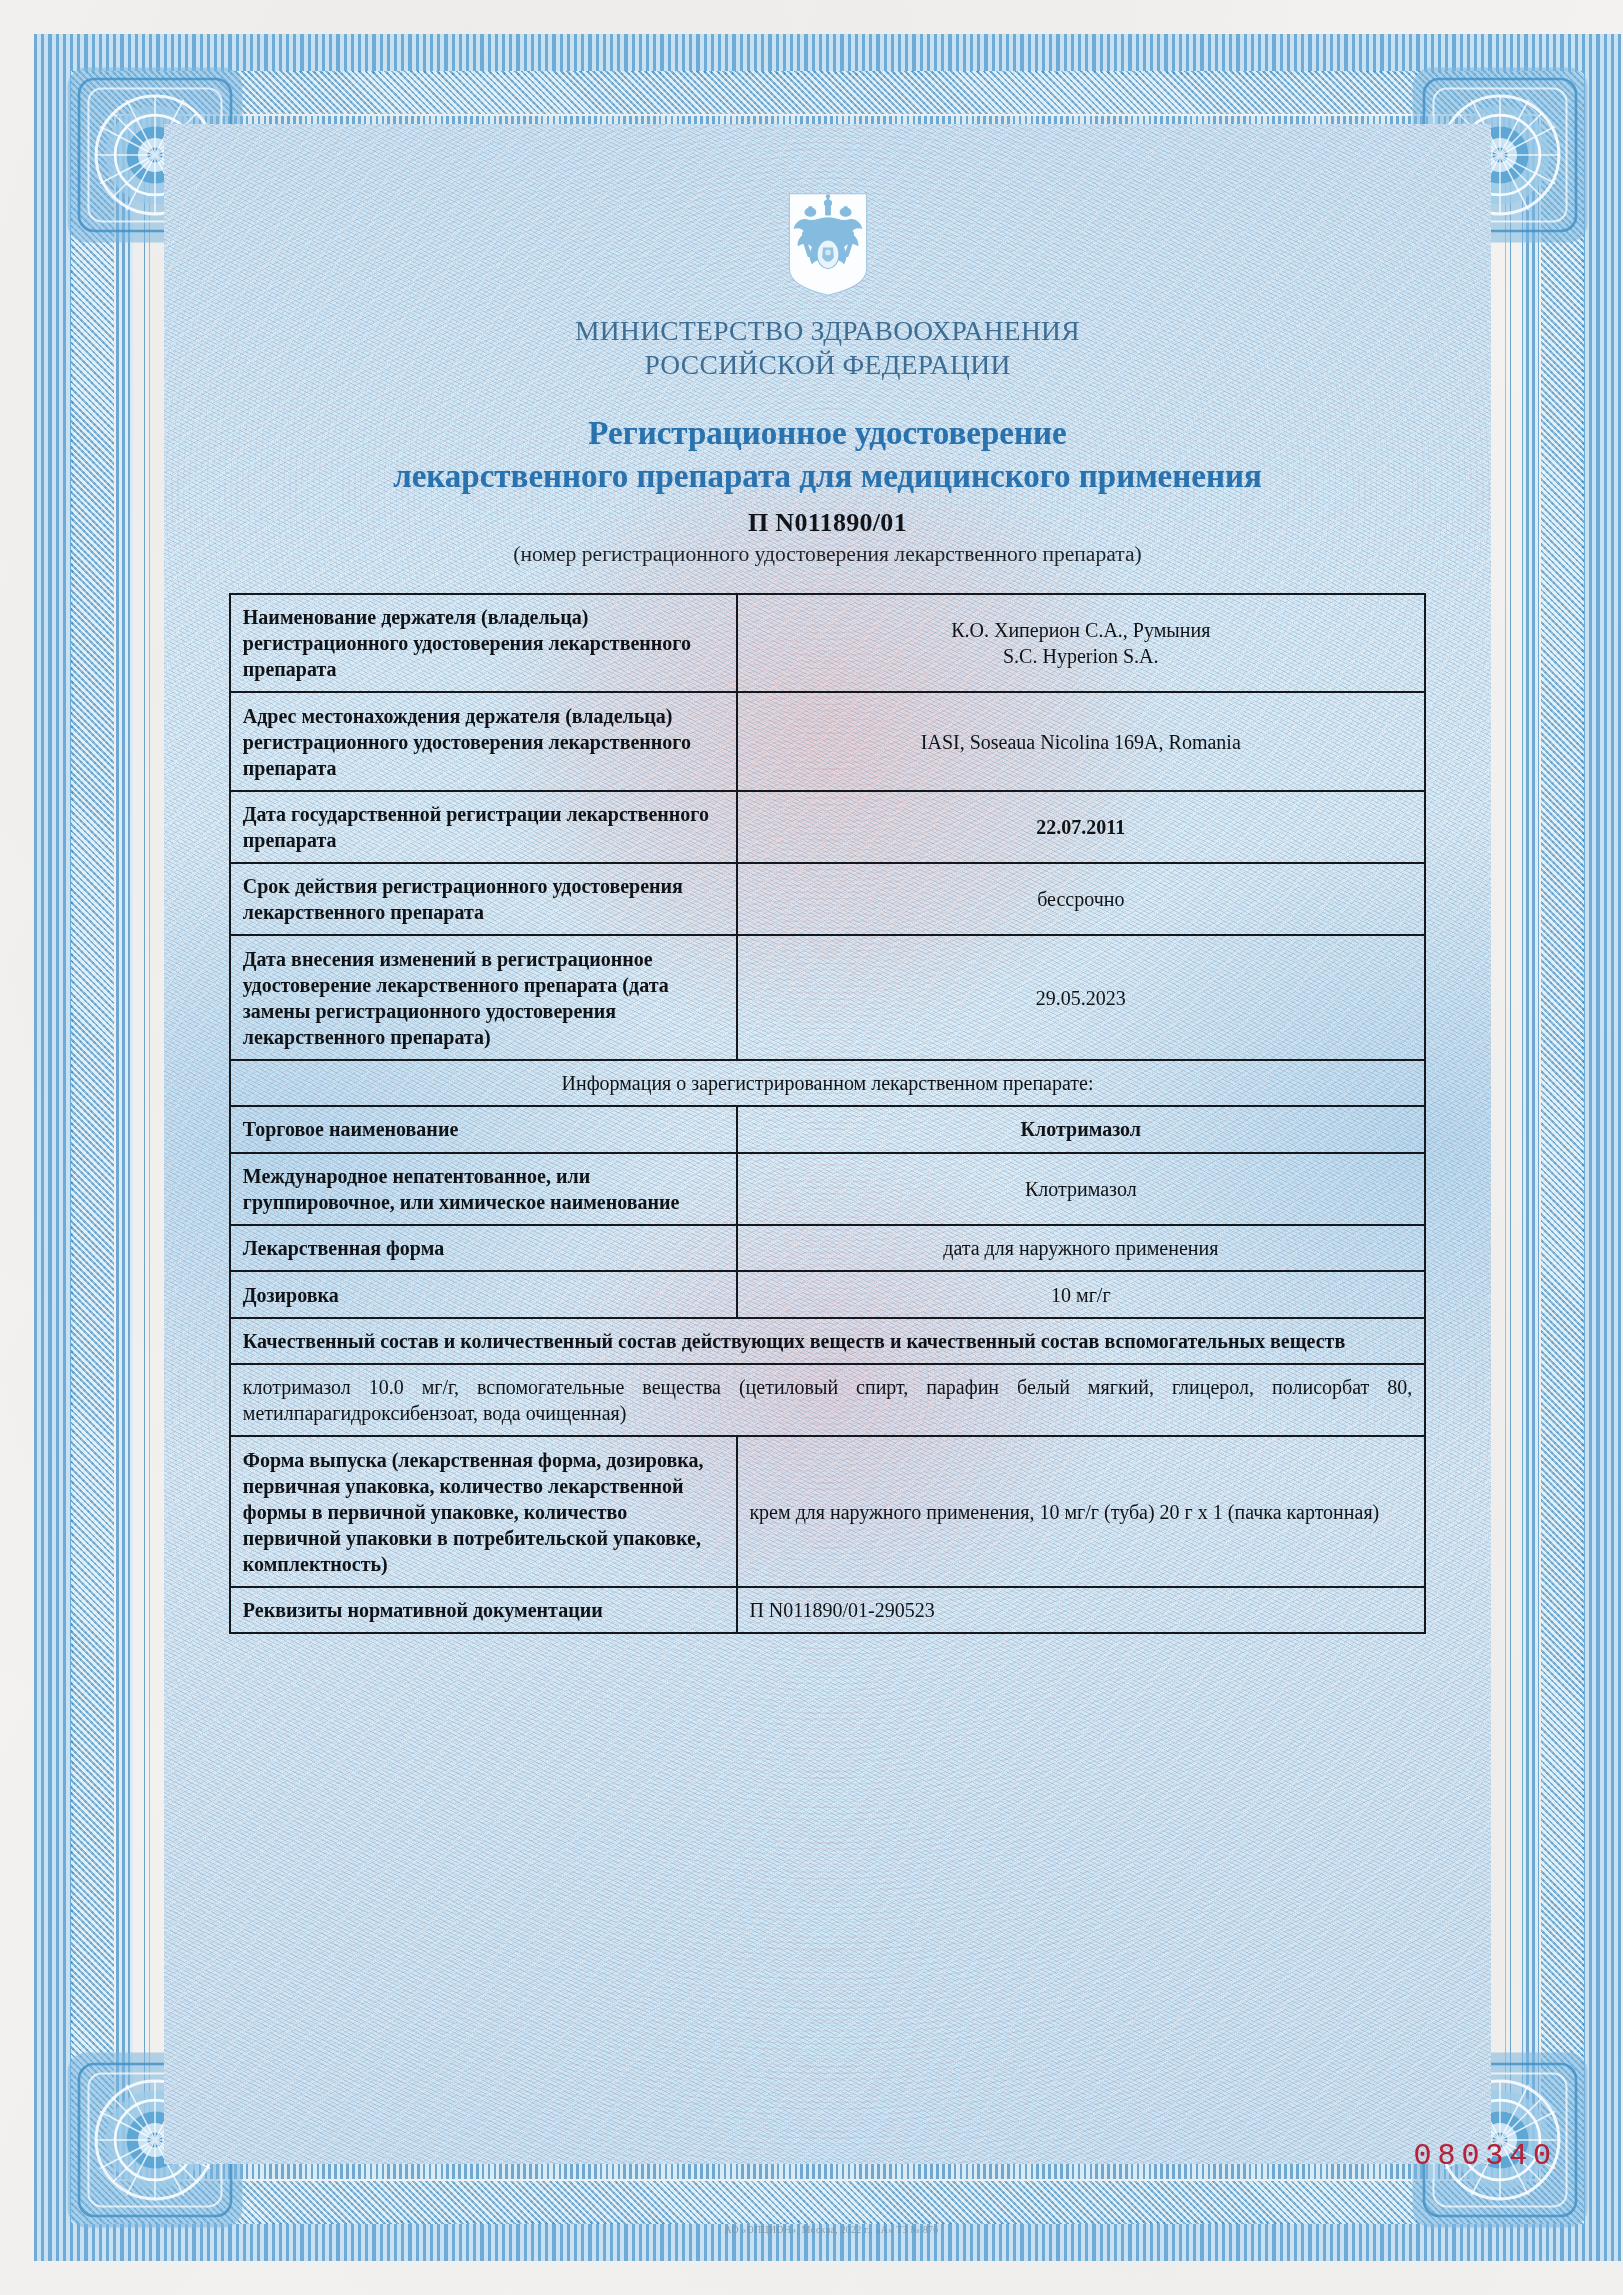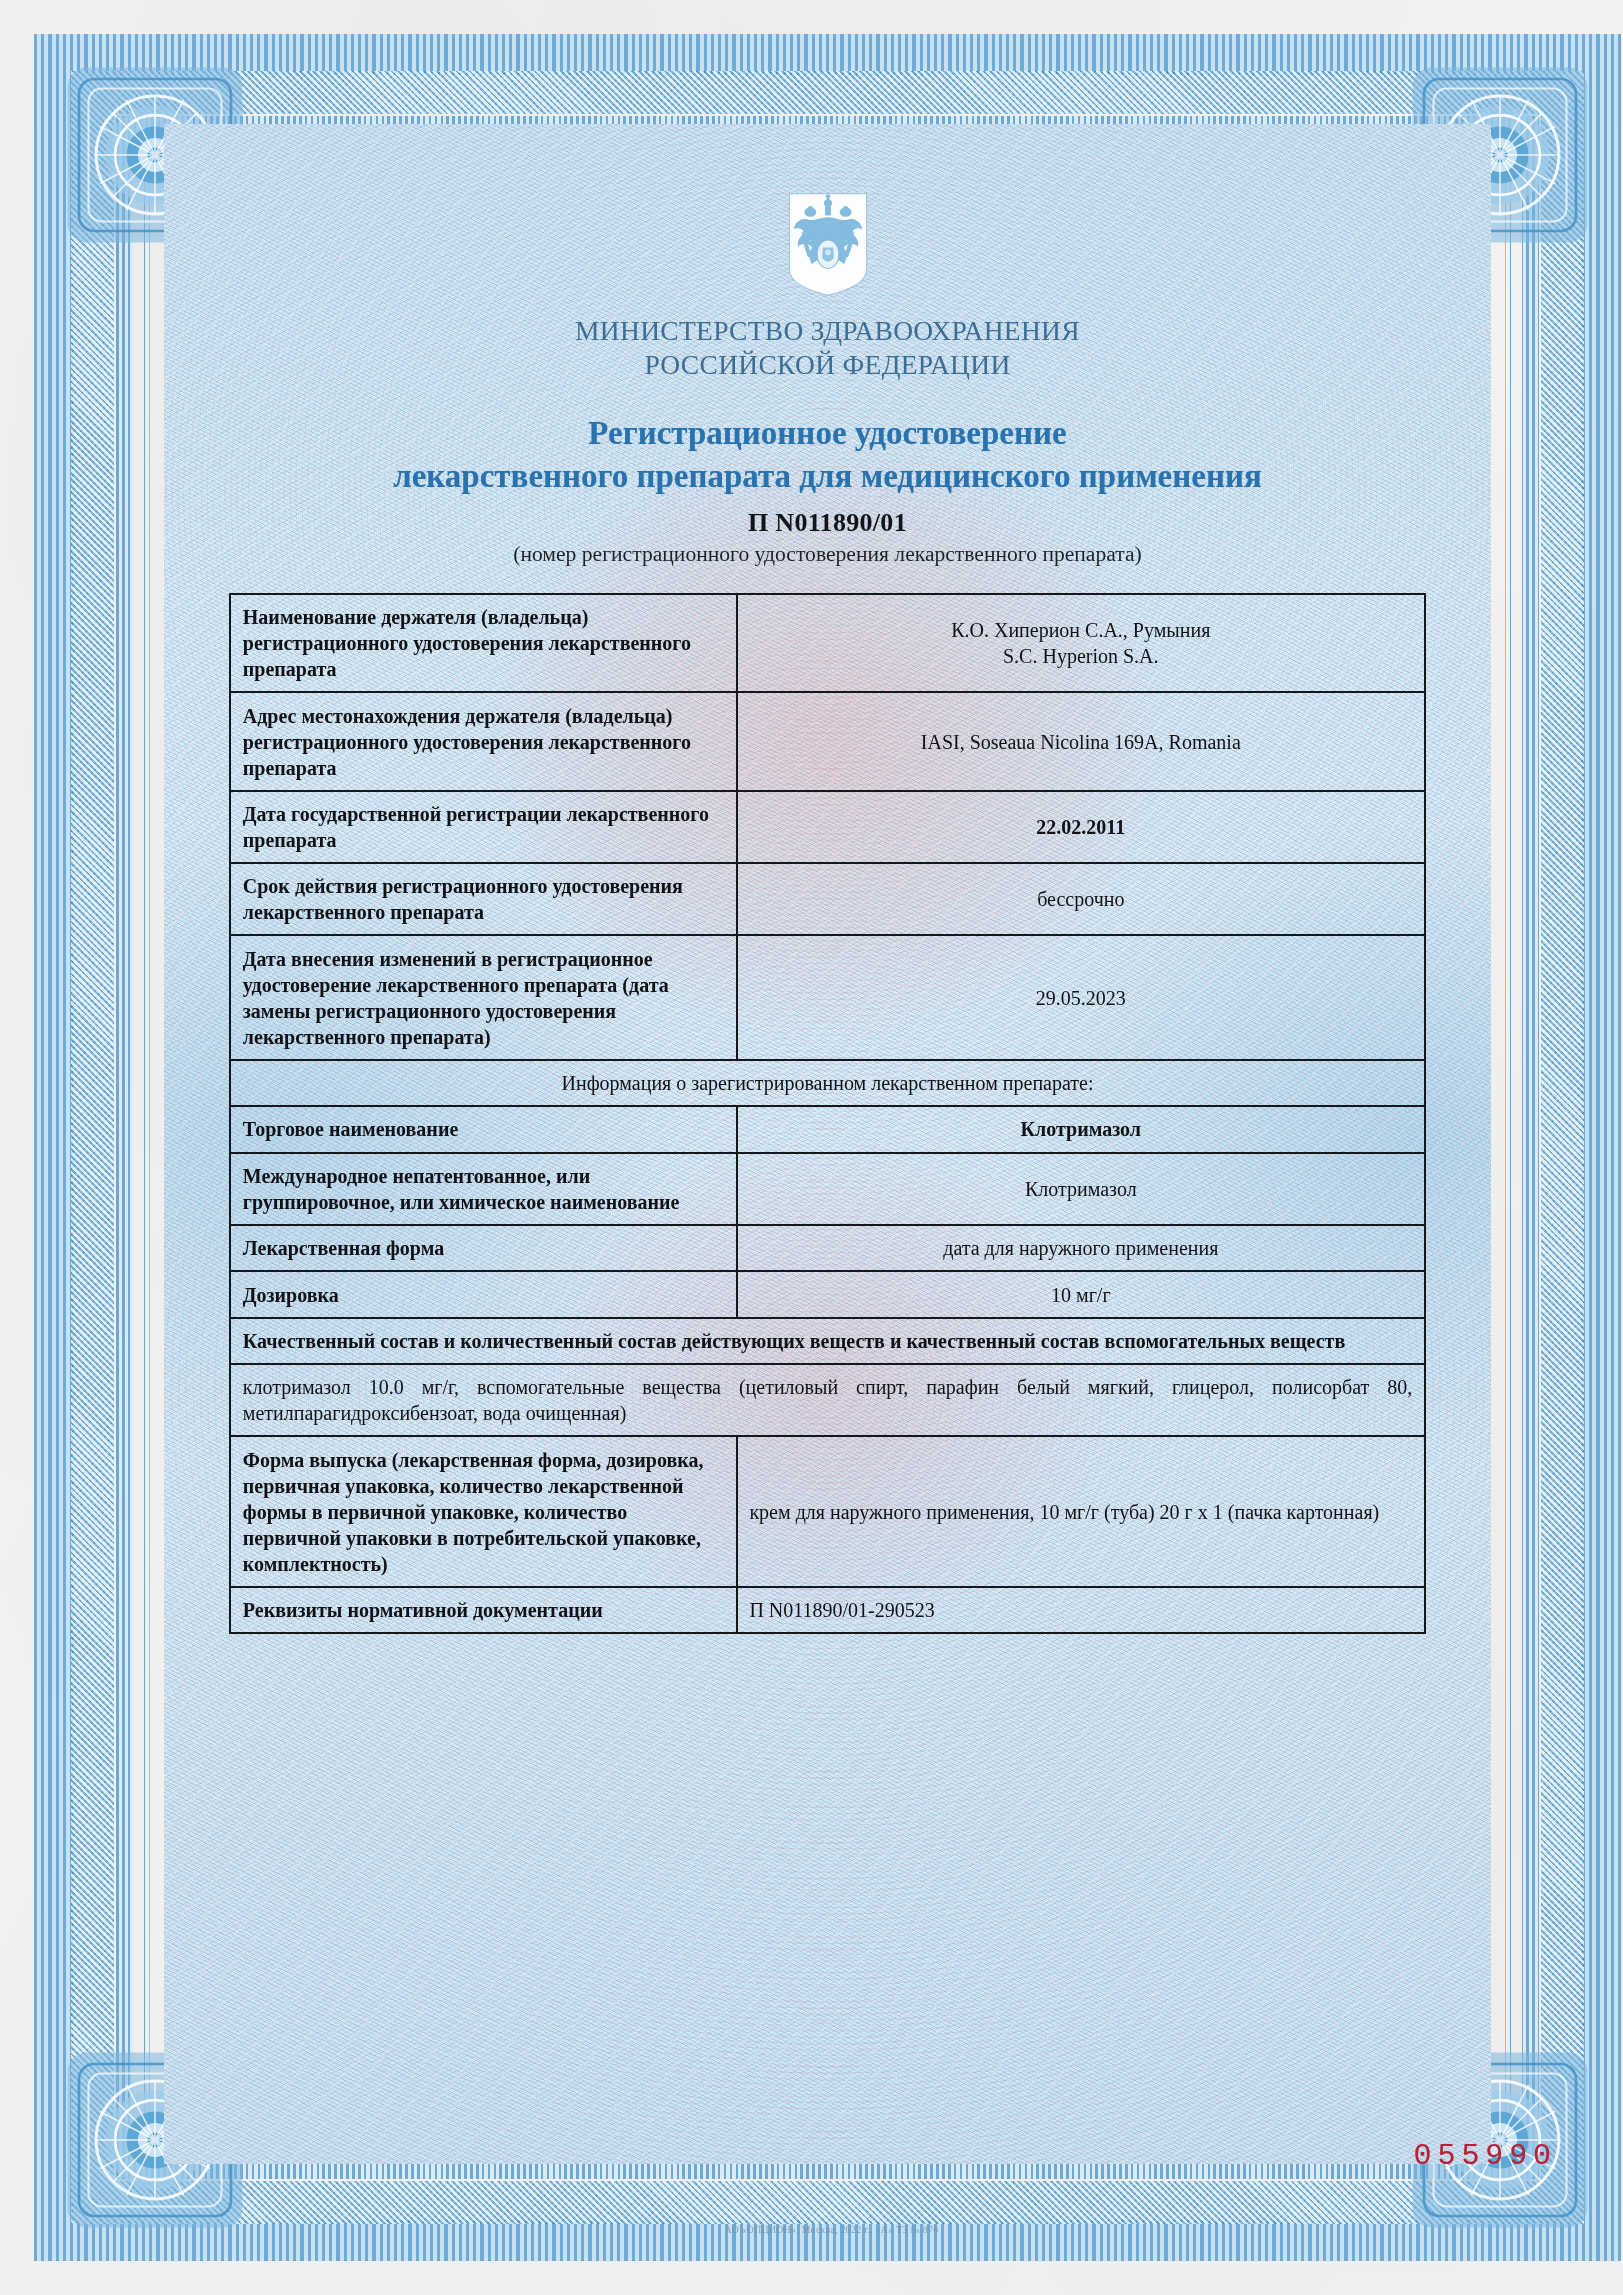--- a/index.html
+++ b/index.html
@@ -394,21 +394,21 @@
           <tr>
             <td class="lbl">Наименование держателя (владельца) регистрационного удостоверения лекарственного препарата</td>
             <td class="val">К.О. Хиперион С.А., Румыния<br>S.C. Hyperion S.A.</td>
           </tr>
           <tr>
             <td class="lbl">Адрес местонахождения держателя (владельца) регистрационного удостоверения лекарственного препарата</td>
             <td class="val">IASI, Soseaua Nicolina 169A, Romania</td>
           </tr>
           <tr>
             <td class="lbl">Дата государственной регистрации лекарственного препарата</td>
-            <td class="val bold">22.02.2011</td>
+            <td class="val bold">22.07.2011</td>
           </tr>
           <tr>
             <td class="lbl">Срок действия регистрационного удостоверения лекарственного препарата</td>
             <td class="val">бессрочно</td>
           </tr>
           <tr>
             <td class="lbl">Дата внесения изменений в регистрационное удостоверение лекарственного препарата (дата замены регистрационного удостоверения лекарственного препарата)</td>
             <td class="val">29.05.2023</td>
           </tr>
           <tr>
@@ -442,17 +442,17 @@
           </tr>
           <tr>
             <td class="lbl">Реквизиты нормативной документации</td>
             <td class="val left">П N011890/01-290523</td>
           </tr>
         </tbody>
     </table>
 
   </div>
 
-  <div id="serial">055990</div>
+  <div id="serial">080340</div>
   <div id="imprint">АО «ОПЦИОН», Москва, 2022 г., «А» ТЗ № 876</div>
 
 </div>
 
 
 </body></html>

